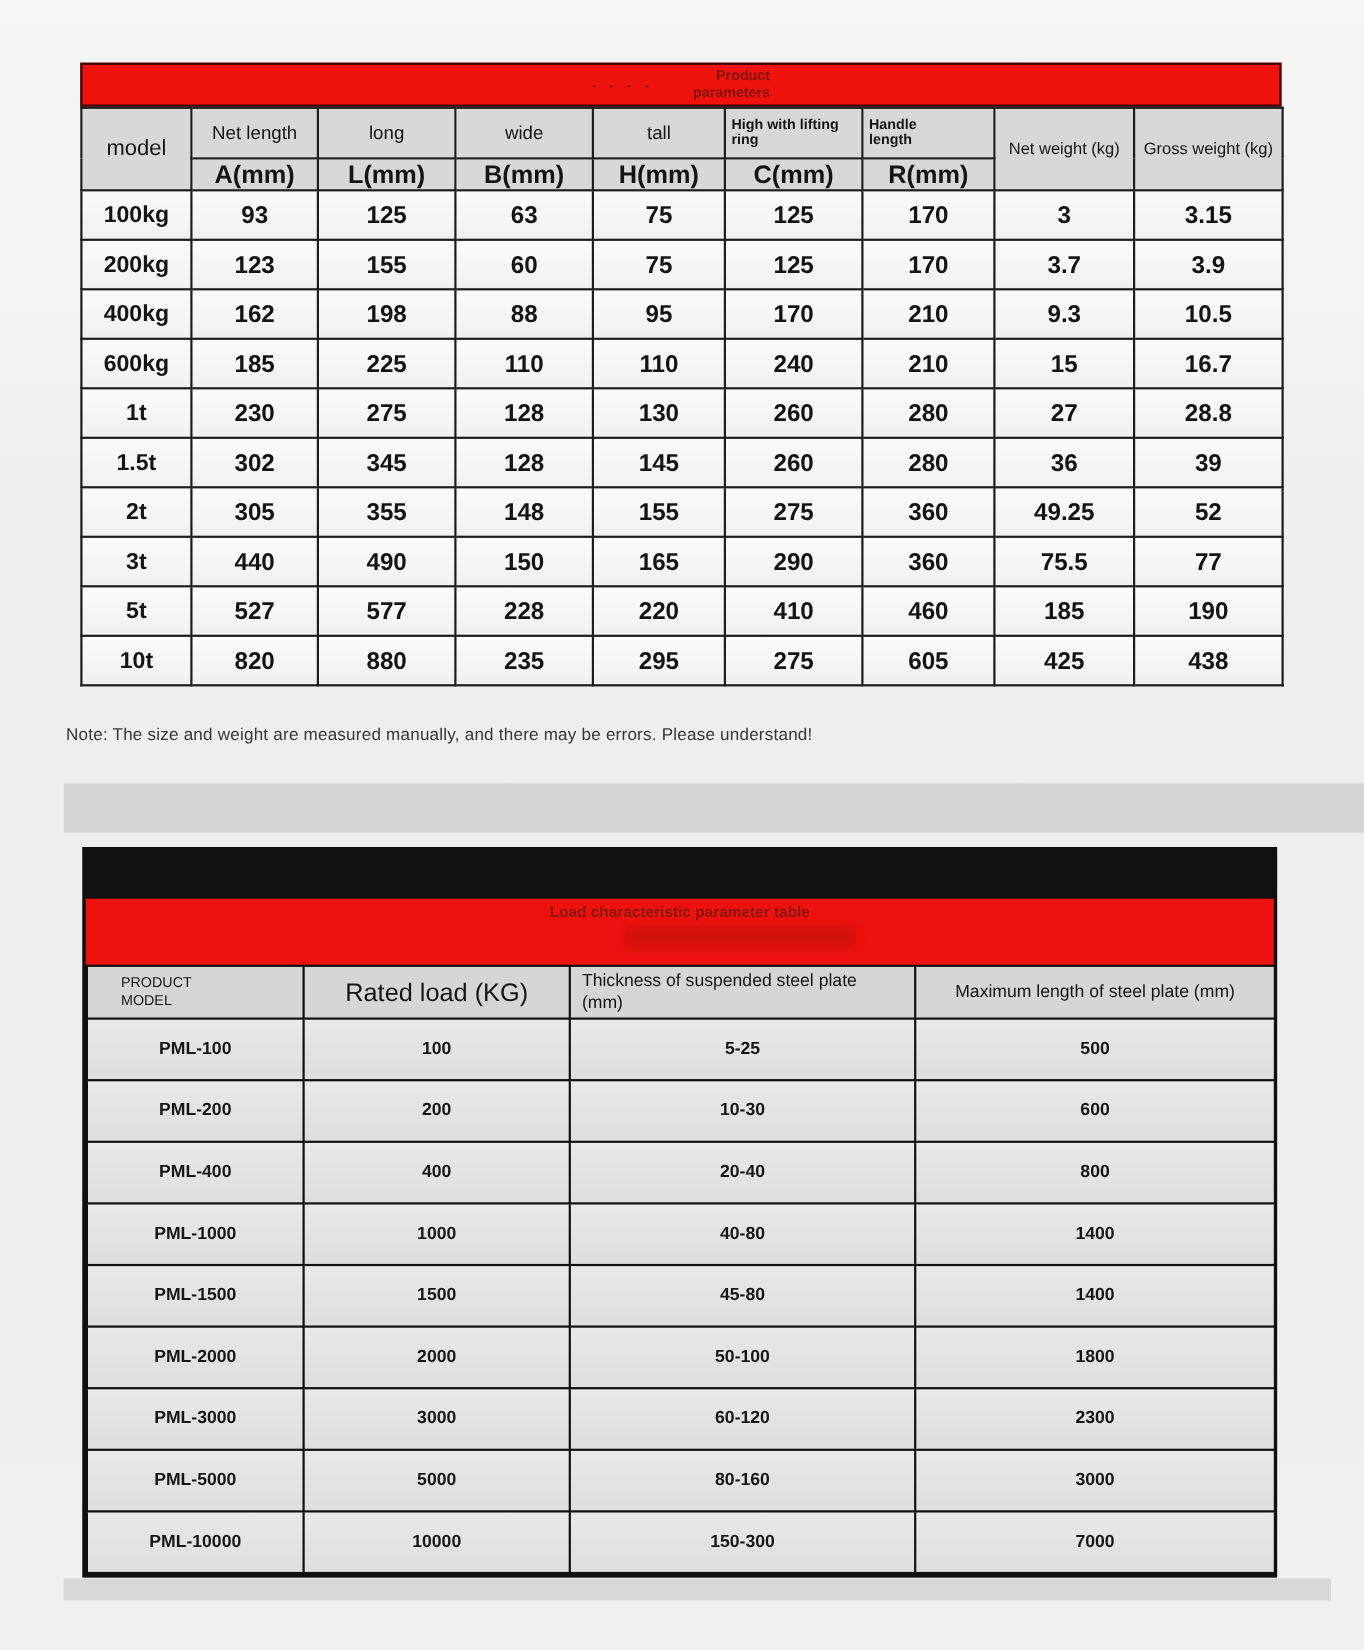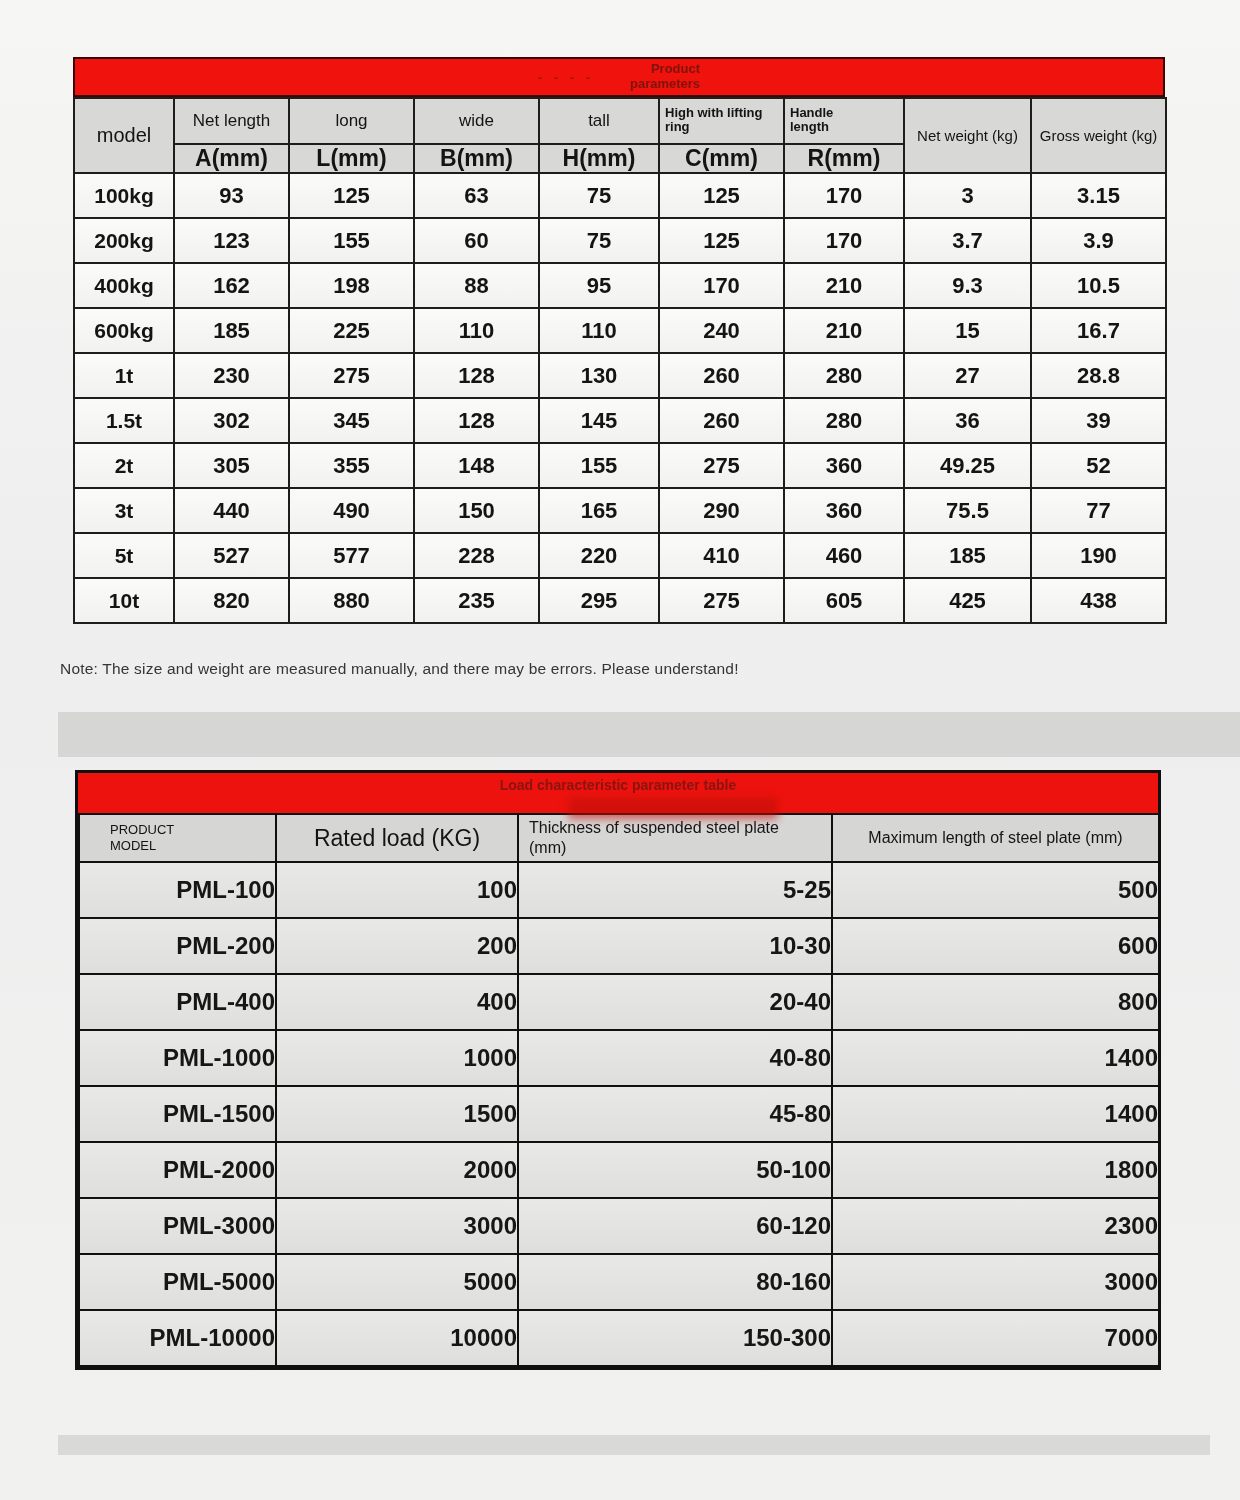--- a/index.html
+++ b/index.html
@@ -58,21 +58,21 @@
     position:absolute; left:58px; top:712px; width:1182px; height:45px;
     background:#d6d6d5;
   }
   .band2 {
     position:absolute; left:58px; top:1435px; width:1152px; height:20px;
     background:#d9d9d8;
   }
 
   
   .t2-wrap { position:absolute; left:75px; top:770px; width:1086px; border:3px solid #101010; background:#101010; }
-  .redbar2 { height:40px; background:#ee120e; position:relative; }
+  .redbar2 { height:60px; background:#ee120e; position:relative;margin-top:44px; }
   .redbar2 .rtitle2 {
     position:absolute; top:4px; left:0; right:0; text-align:center;
     color:#871510; font-weight:bold; font-size:14px;
   }
   .redbar2 .smudge {
     position:absolute; left:490px; top:24px; width:210px; height:22px;
     background:#c00f08; opacity:.6; filter:blur(4px);
   }
   table.t2 { width:1080px; table-layout:fixed; border-collapse:collapse; }
   table.t2 th, table.t2 td {
@@ -80,21 +80,21 @@
   }
   tr.t2-head { height:48px; }
   tr.t2-head th { background:#d6d6d5; font-weight:normal; }
   .th2-model { text-align:left !important; padding-left:30px !important; }
   .th2-model span { display:inline-block; max-width:86px; font-size:13px; line-height:1.25; text-align:left; }
   .th2-rated { font-size:23px; }
   .th2-small { text-align:left !important; padding-left:10px !important; }
   .th2-small span { display:inline-block; max-width:268px; font-size:16px; line-height:1.25; text-align:left; }
   .th2-small2 { font-size:16px; }
   table.t2 tbody tr { height:56px; background:linear-gradient(180deg,#e9e9e8,#dededd); }
-  table.t2 tbody td { font-size:24px; font-weight:bold; color:#161616;text-align:right; }
+  table.t2 tbody td { font-size:16px; font-weight:bold; color:#161616; }
 </style>
 </head>
 <body>
 
 <div class="t1-wrap">
   <div class="redbar1">
     <span class="dashes">- - - -</span>
     <span class="rtitle">Product parameters</span>
   </div>
   <table class="t1">

